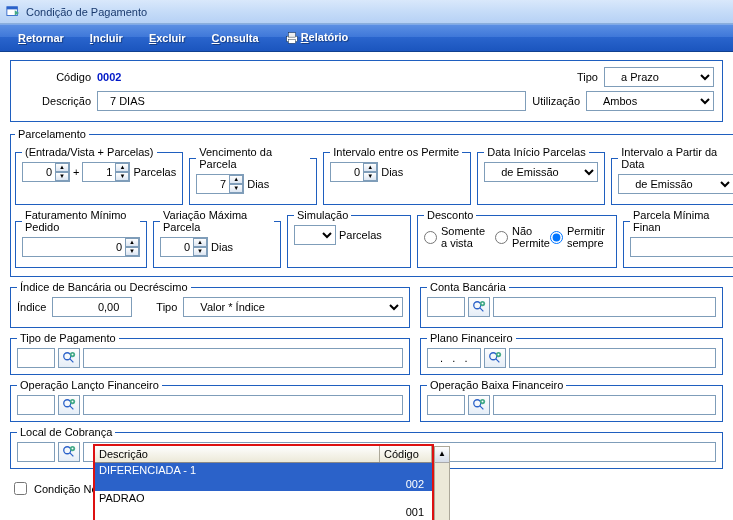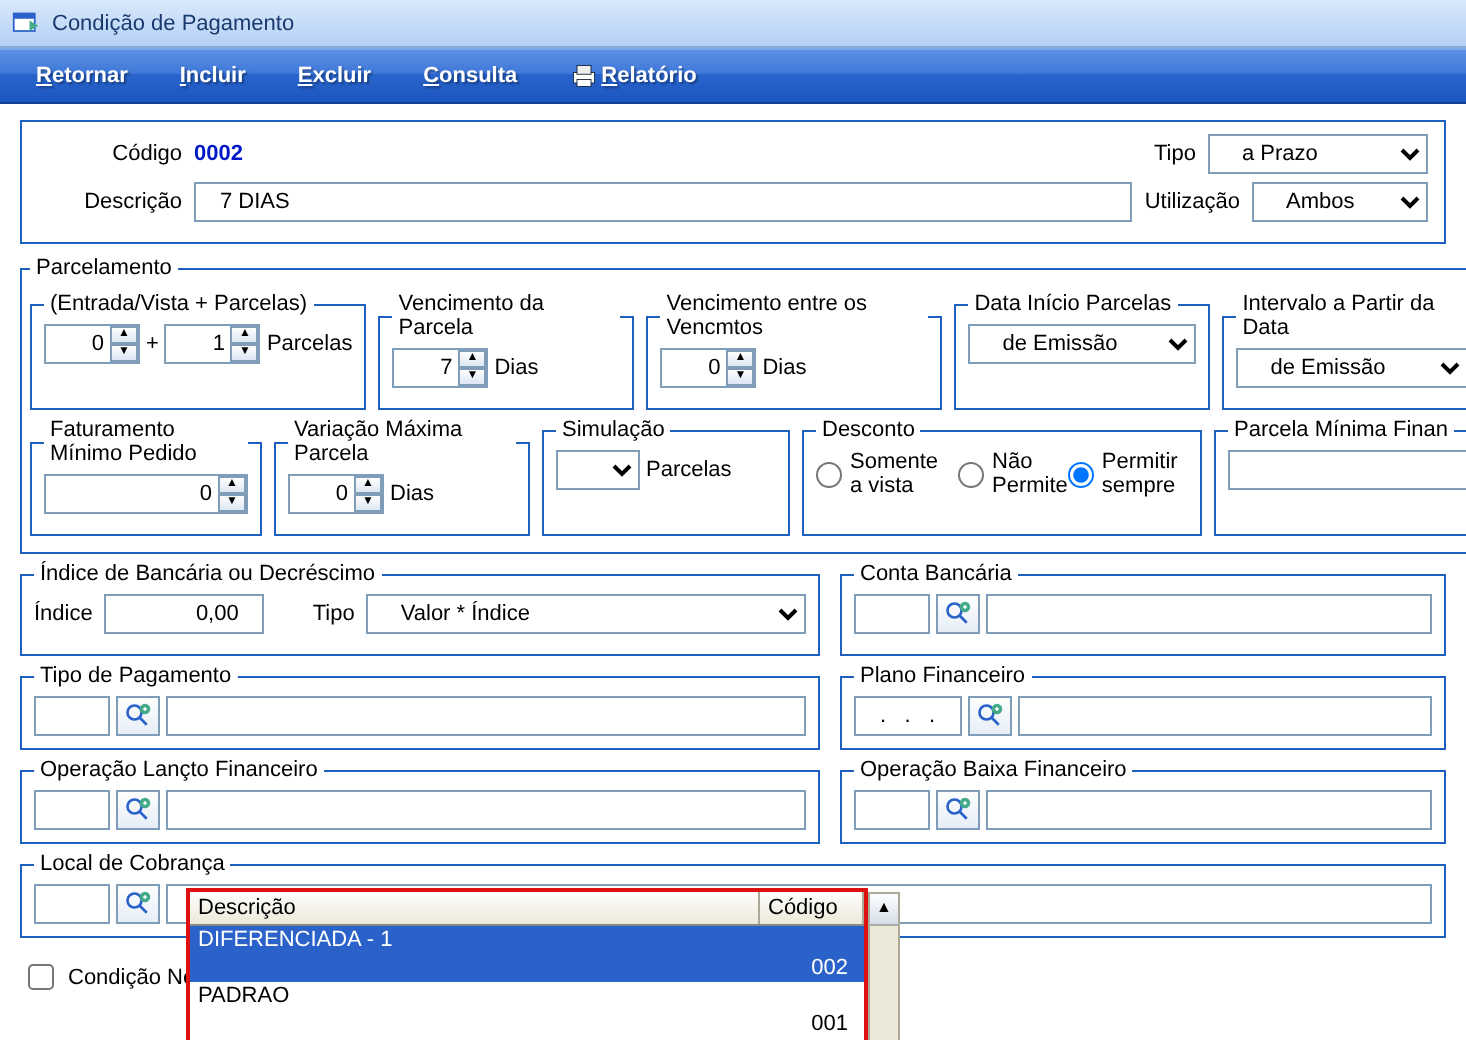--- a/index.html
+++ b/index.html
@@ -128,21 +128,21 @@
       <span class="label" style="width:72px;">Código</span>
       <span style="color:#0018c8; font-weight:bold;">0002</span>
       <span style="flex:1"></span>
       <span class="label">Tipo</span>
       <select style="width:110px;"><option>a Prazo</option></select>
     </div>
     <div class="row">
       <span class="label" style="width:72px;">Descrição</span>
       <input type="text" style="flex: 1 1 0%;" value="7 DIAS">
       <span class="label">Utilização</span>
-      <select style="width:88px;"><option>Ambos</option></select>
+      <select style="width:128px;"><option>Ambos</option></select>
     </div>
   </div>
 
   <fieldset style="padding:6px 4px 4px;">
     <legend>Parcelamento</legend>
 
     <div class="fsrow">
       <fieldset style="width:138px;">
           <legend>(Entrada/Vista + Parcelas)</legend>
         <div class="row" style="gap:3px;">
@@ -171,42 +171,42 @@
               <input value="7" style="">
               <span class="spin">
                 <button>▲</button>
                 <button>▼</button>
               </span>
             </span>
           <span>Dias</span>
         </div>
       </fieldset>
       <fieldset style="width:148px;">
-          <legend>Vencimento entre os Vencmtos</legend>
+          <legend>Intervalo entre os Permite</legend>
         <div class="row" style="gap:3px;">
           <span class="numbox">
               <input value="0" style="">
               <span class="spin">
                 <button>▲</button>
                 <button>▼</button>
               </span>
             </span>
           <span>Dias</span>
         </div>
       </fieldset>
       <fieldset style="width:128px;"><legend>Data Início Parcelas</legend>
         <select style="width:100%;"><option>de Emissão</option></select>
       </fieldset>
       <fieldset style="flex:1; min-width:130px;"><legend>Intervalo a Partir da Data</legend>
         <select style="width:100%;"><option>de Emissão</option></select>
       </fieldset>
     </div>
 
     <div class="fsrow">
-      <fieldset style="width:116px;"><legend>Faturamento Mínimo Pedido</legend>
+      <fieldset style="width:132px;"><legend>Faturamento Mínimo Pedido</legend>
         <span class="numbox" style="width:100%;">
             <input style="width: 100%;" value="0">
             <span class="spin">
               <button>▲</button>
               <button>▼</button>
             </span>
           </span>
       </fieldset>
       <fieldset style="width:128px;">
           <legend>Variação Máxima Parcela</legend>

